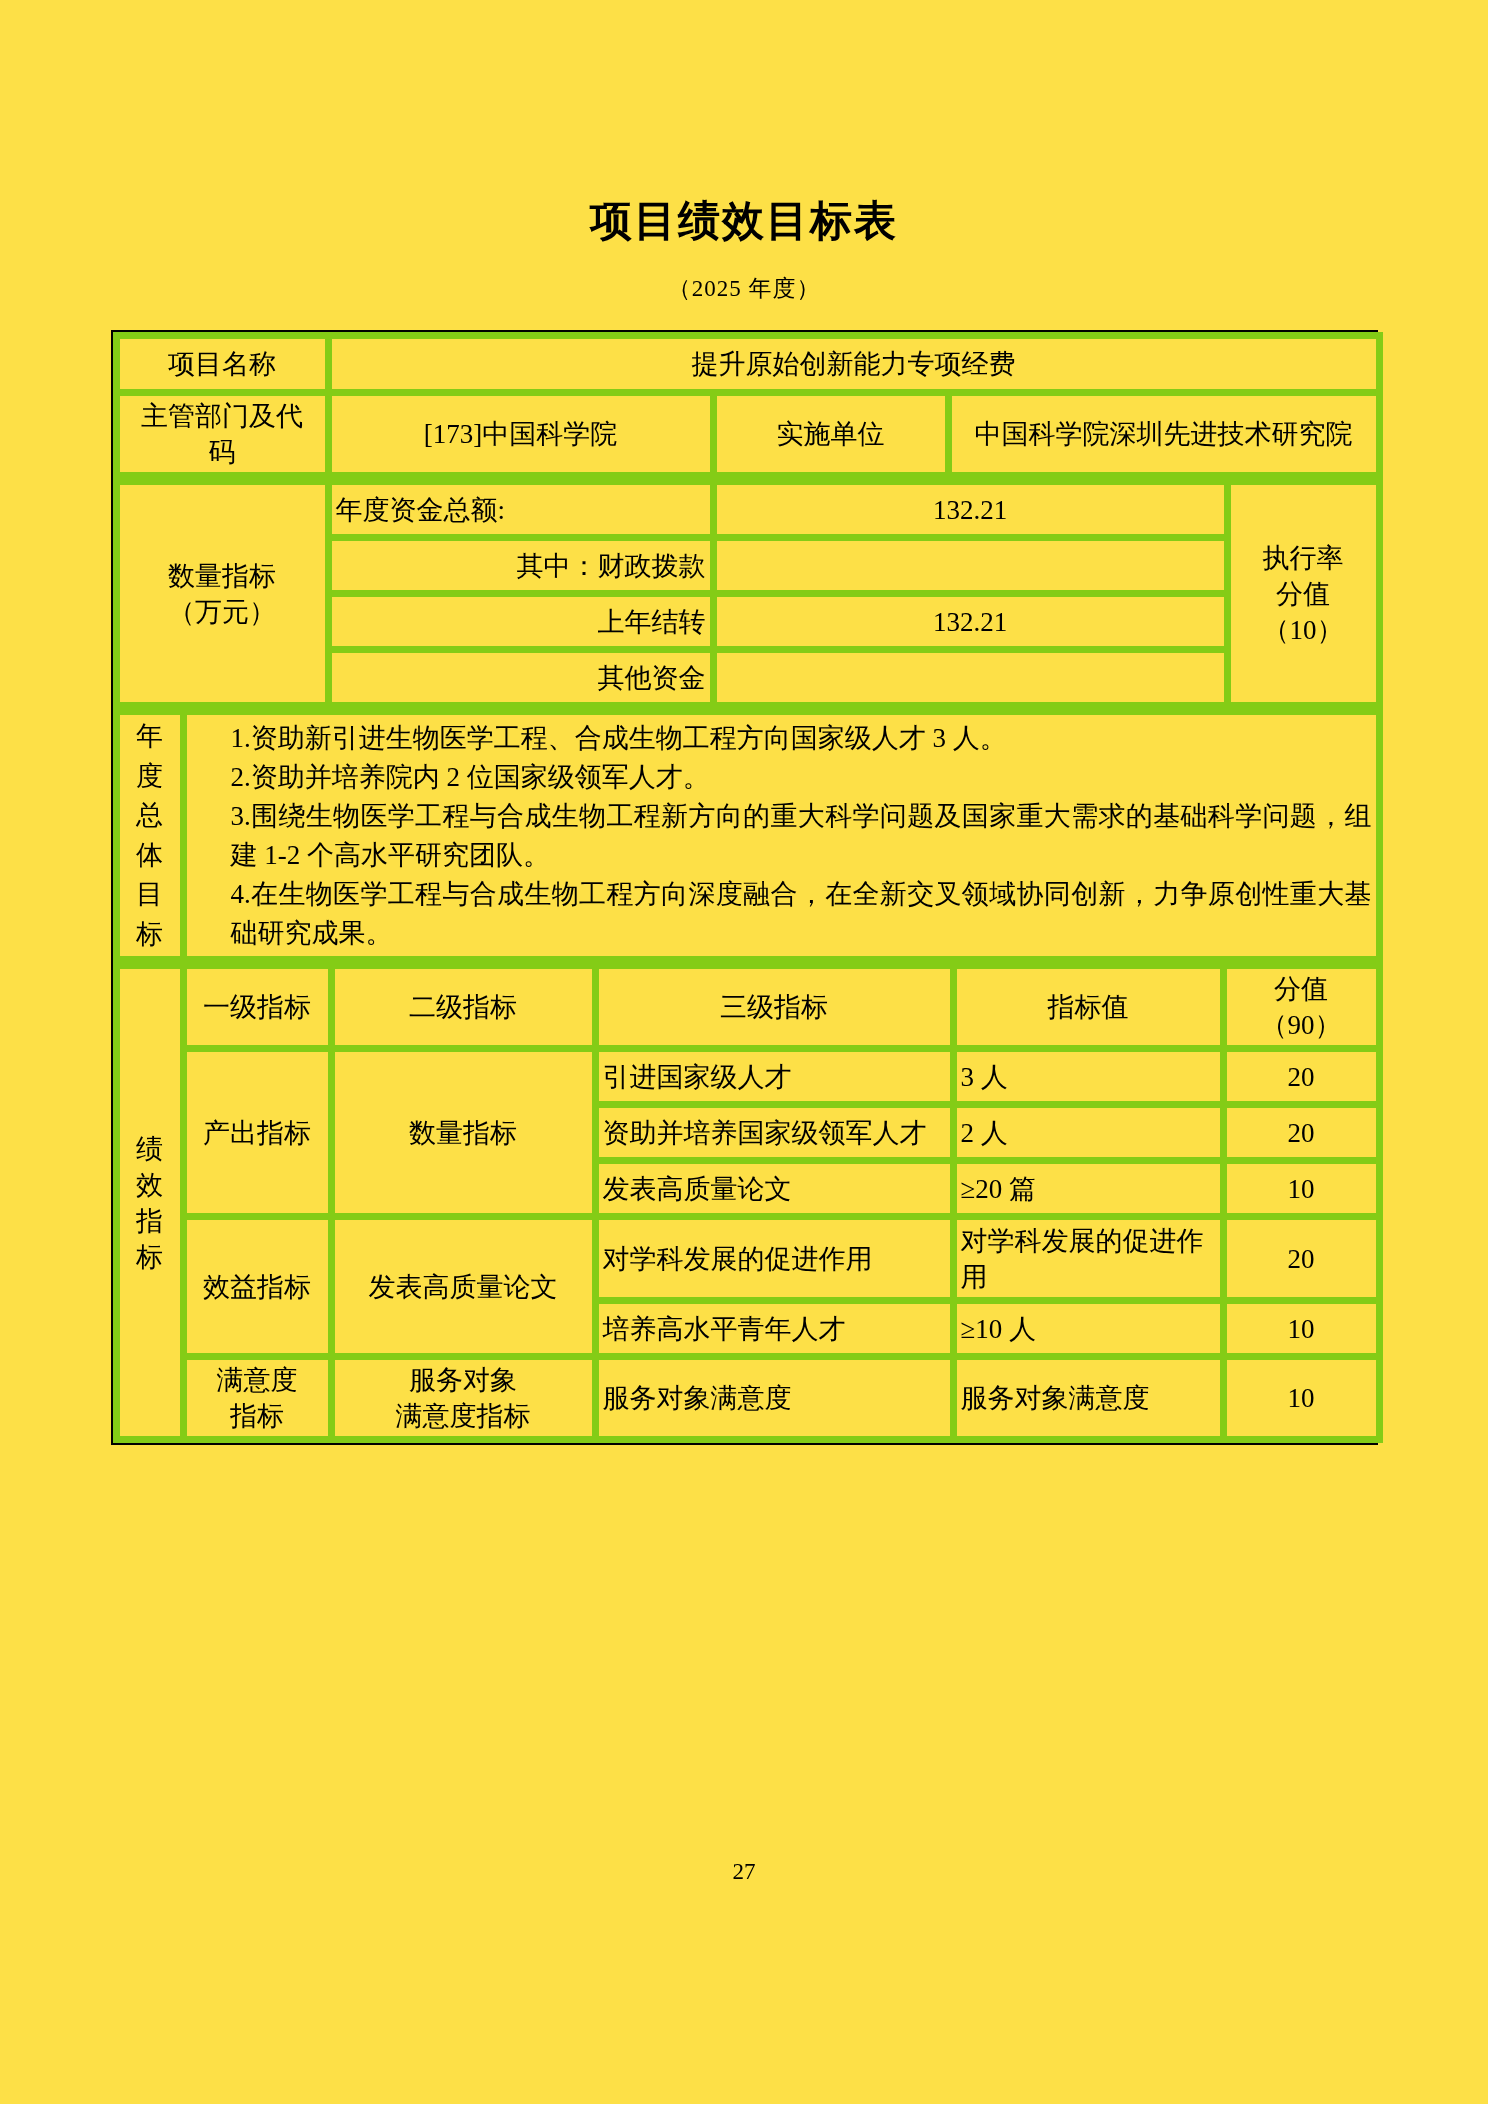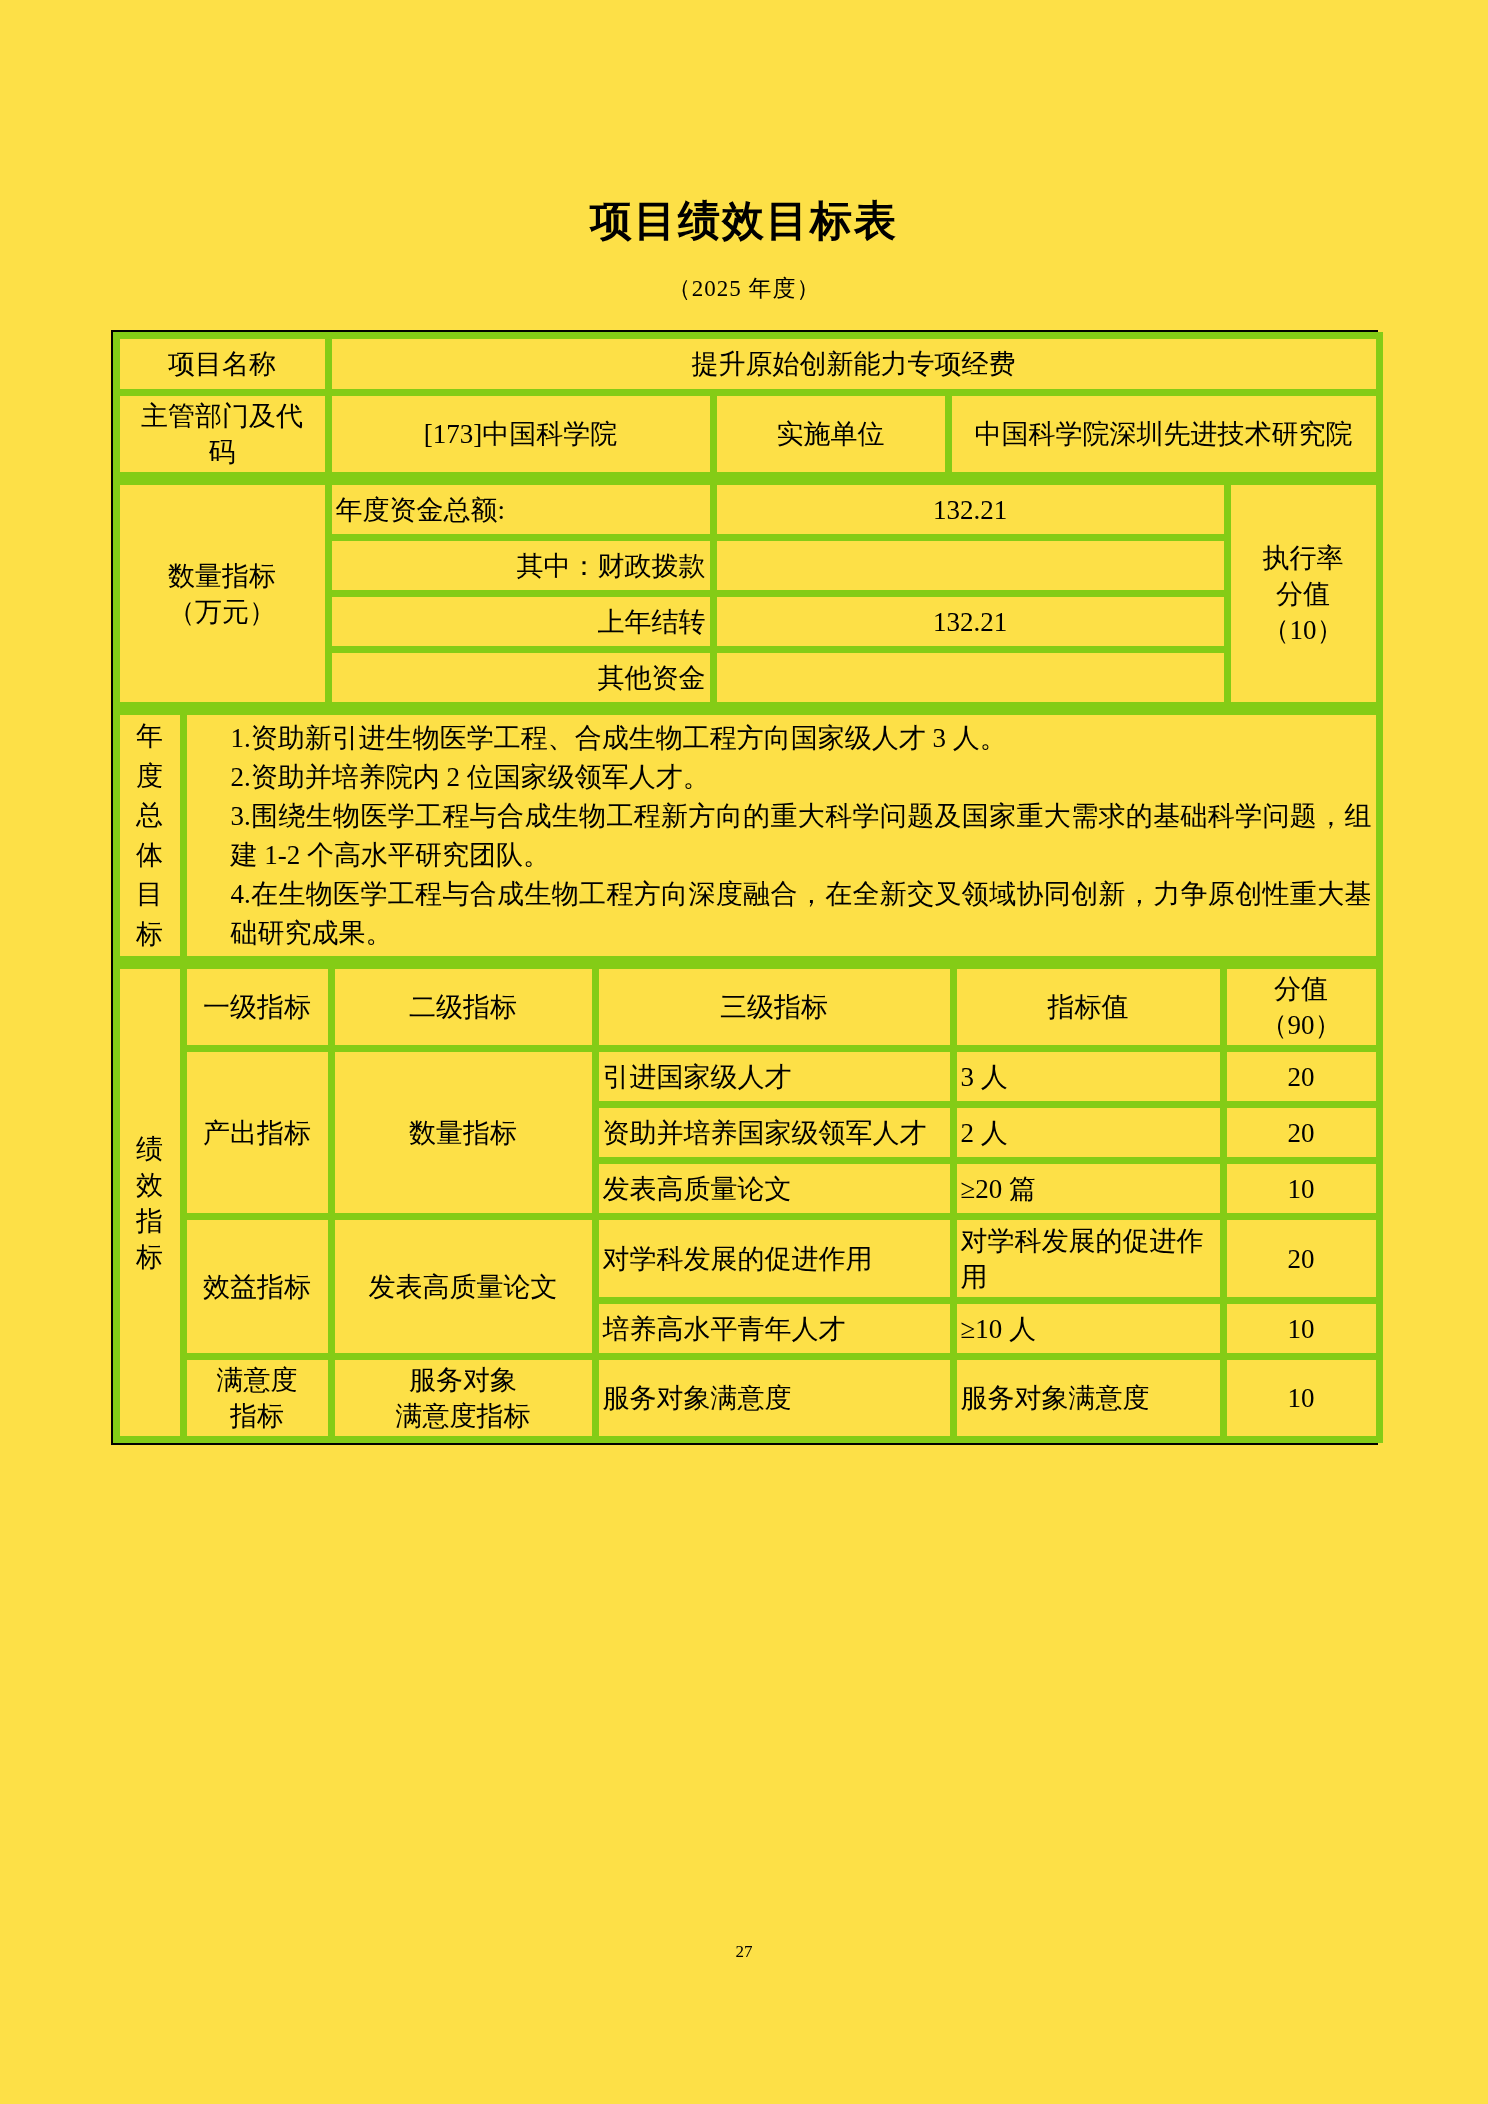--- a/index.html
+++ b/index.html
@@ -35,22 +35,22 @@
   .h84{height:84px;} .h237{height:237px;}
   .vlabel{text-align:center;white-space:pre-line;line-height:40px;padding:0;}
   .vlabel-perf{line-height:50px;}
   .funding-label{line-height:44px;}
   .exec-label{line-height:44px;}
   .score-head{line-height:34px;}
   .goals-cell{vertical-align:middle;padding:4px 10px 4px 12px;}
   .goal-item{font-size:27px;line-height:39px;text-align:justify;margin-left:40px;}
   .valcell{padding-left:12px;padding-right:16px;text-align:left;}
   .pageno{
-    position:absolute;left:0;right:0;top:1940px;text-align:center;
-    font-size:17px;line-height:24px;
+    position:absolute;left:0;right:0;top:1860px;text-align:center;
+    font-size:23px;line-height:24px;
   }
 </style>
 </head>
 <body>
 
 <div class="page">
 
   <h1 class="title">项目绩效目标表</h1>
   <div class="subtitle">（2025 年度）</div>
 

